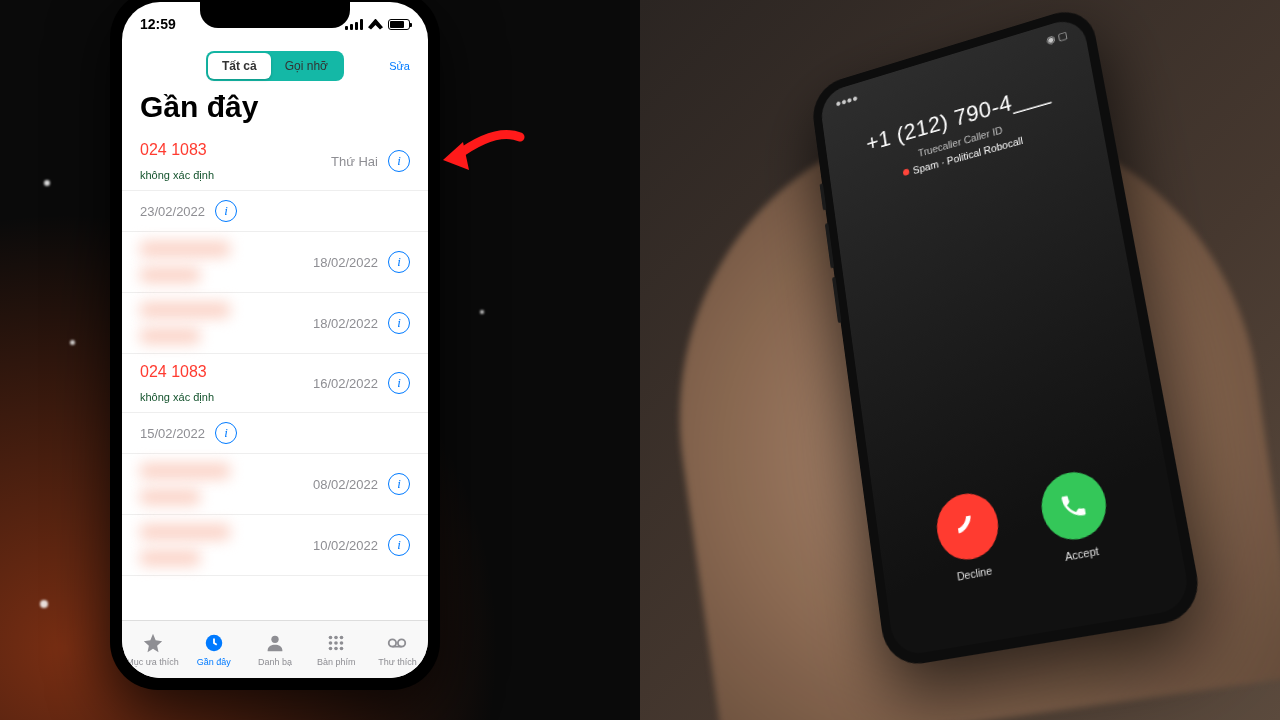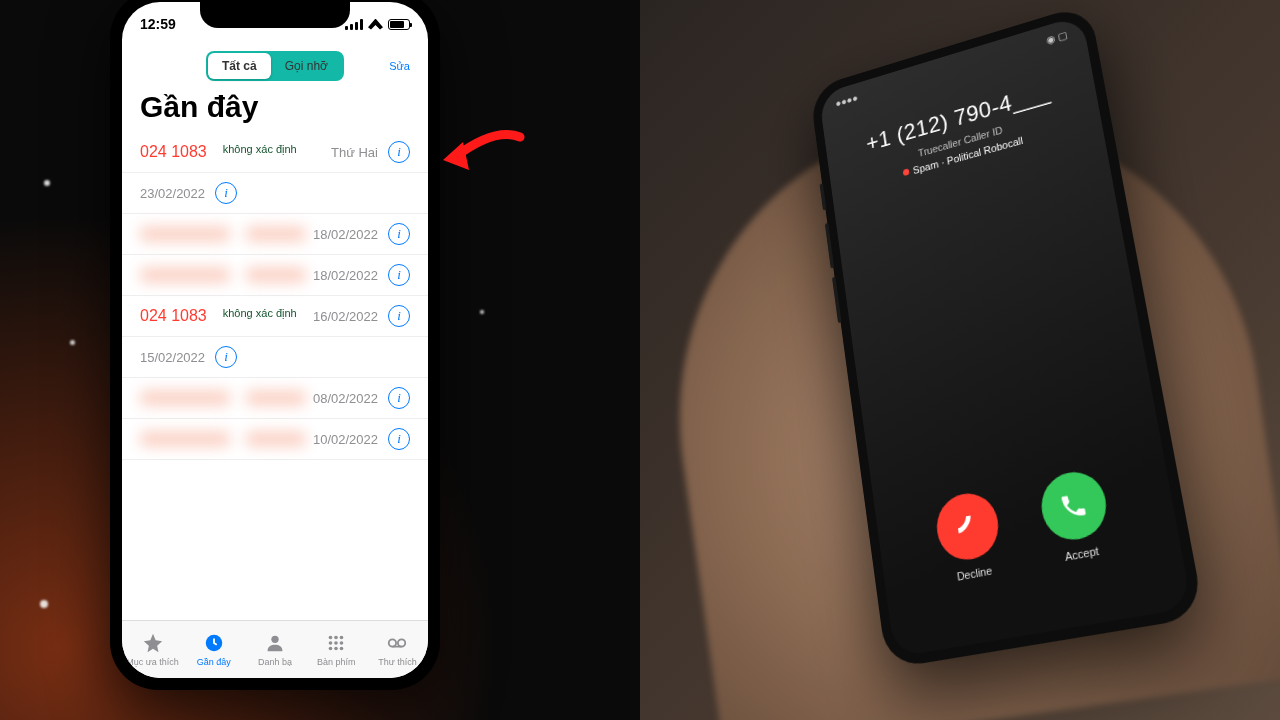--- a/index.html
+++ b/index.html
@@ -27,21 +27,21 @@
   .seg-row{display:flex;align-items:center;justify-content:center;height:40px;position:relative;padding:0 16px}
   .seg{display:flex;background:#14b8a6;border-radius:8px;padding:2px}
   .seg button{border:0;background:transparent;font-size:12px;padding:6px 14px;border-radius:6px;color:#333}
   .seg button.active{background:#fff;box-shadow:0 1px 3px rgba(0,0,0,.2);font-weight:600}
   .edit{position:absolute;right:18px;color:#007aff;font-size:11px;border:0;background:none}
 
   .title{font-size:30px;font-weight:700;padding:4px 18px 8px}
 
   .list{flex:1;overflow:hidden}
   .row{display:flex;align-items:center;justify-content:space-between;padding:9px 18px;border-bottom:1px solid #eee}
-  .row-left{display:flex;flex-direction:row;gap:16px}
+  .row-left{display:flex;flex-direction:column;gap:10px}
   .num{font-size:16px;font-weight:500;color:#222}
   .num.missed{color:#ff3b30}
   .sub{font-size:11px;color:#14532d}
   .row-right{display:flex;align-items:center;gap:10px}
   .date{font-size:13px;color:#8e8e93}
   .info-btn{width:22px;height:22px;border:1.5px solid #007aff;border-radius:50%;display:flex;align-items:center;justify-content:center;font-family:Georgia,serif;font-style:italic;font-size:13px;color:#007aff;background:#fff}
   .blur{filter:blur(7px);background:#fbd3c7;color:transparent!important;border-radius:5px;display:inline-block;height:16px}
   .blurw{width:90px}.blurw2{width:60px}
 
   .tabbar{display:flex;border-top:1px solid #ddd;background:#f8f8f8;height:58px}

